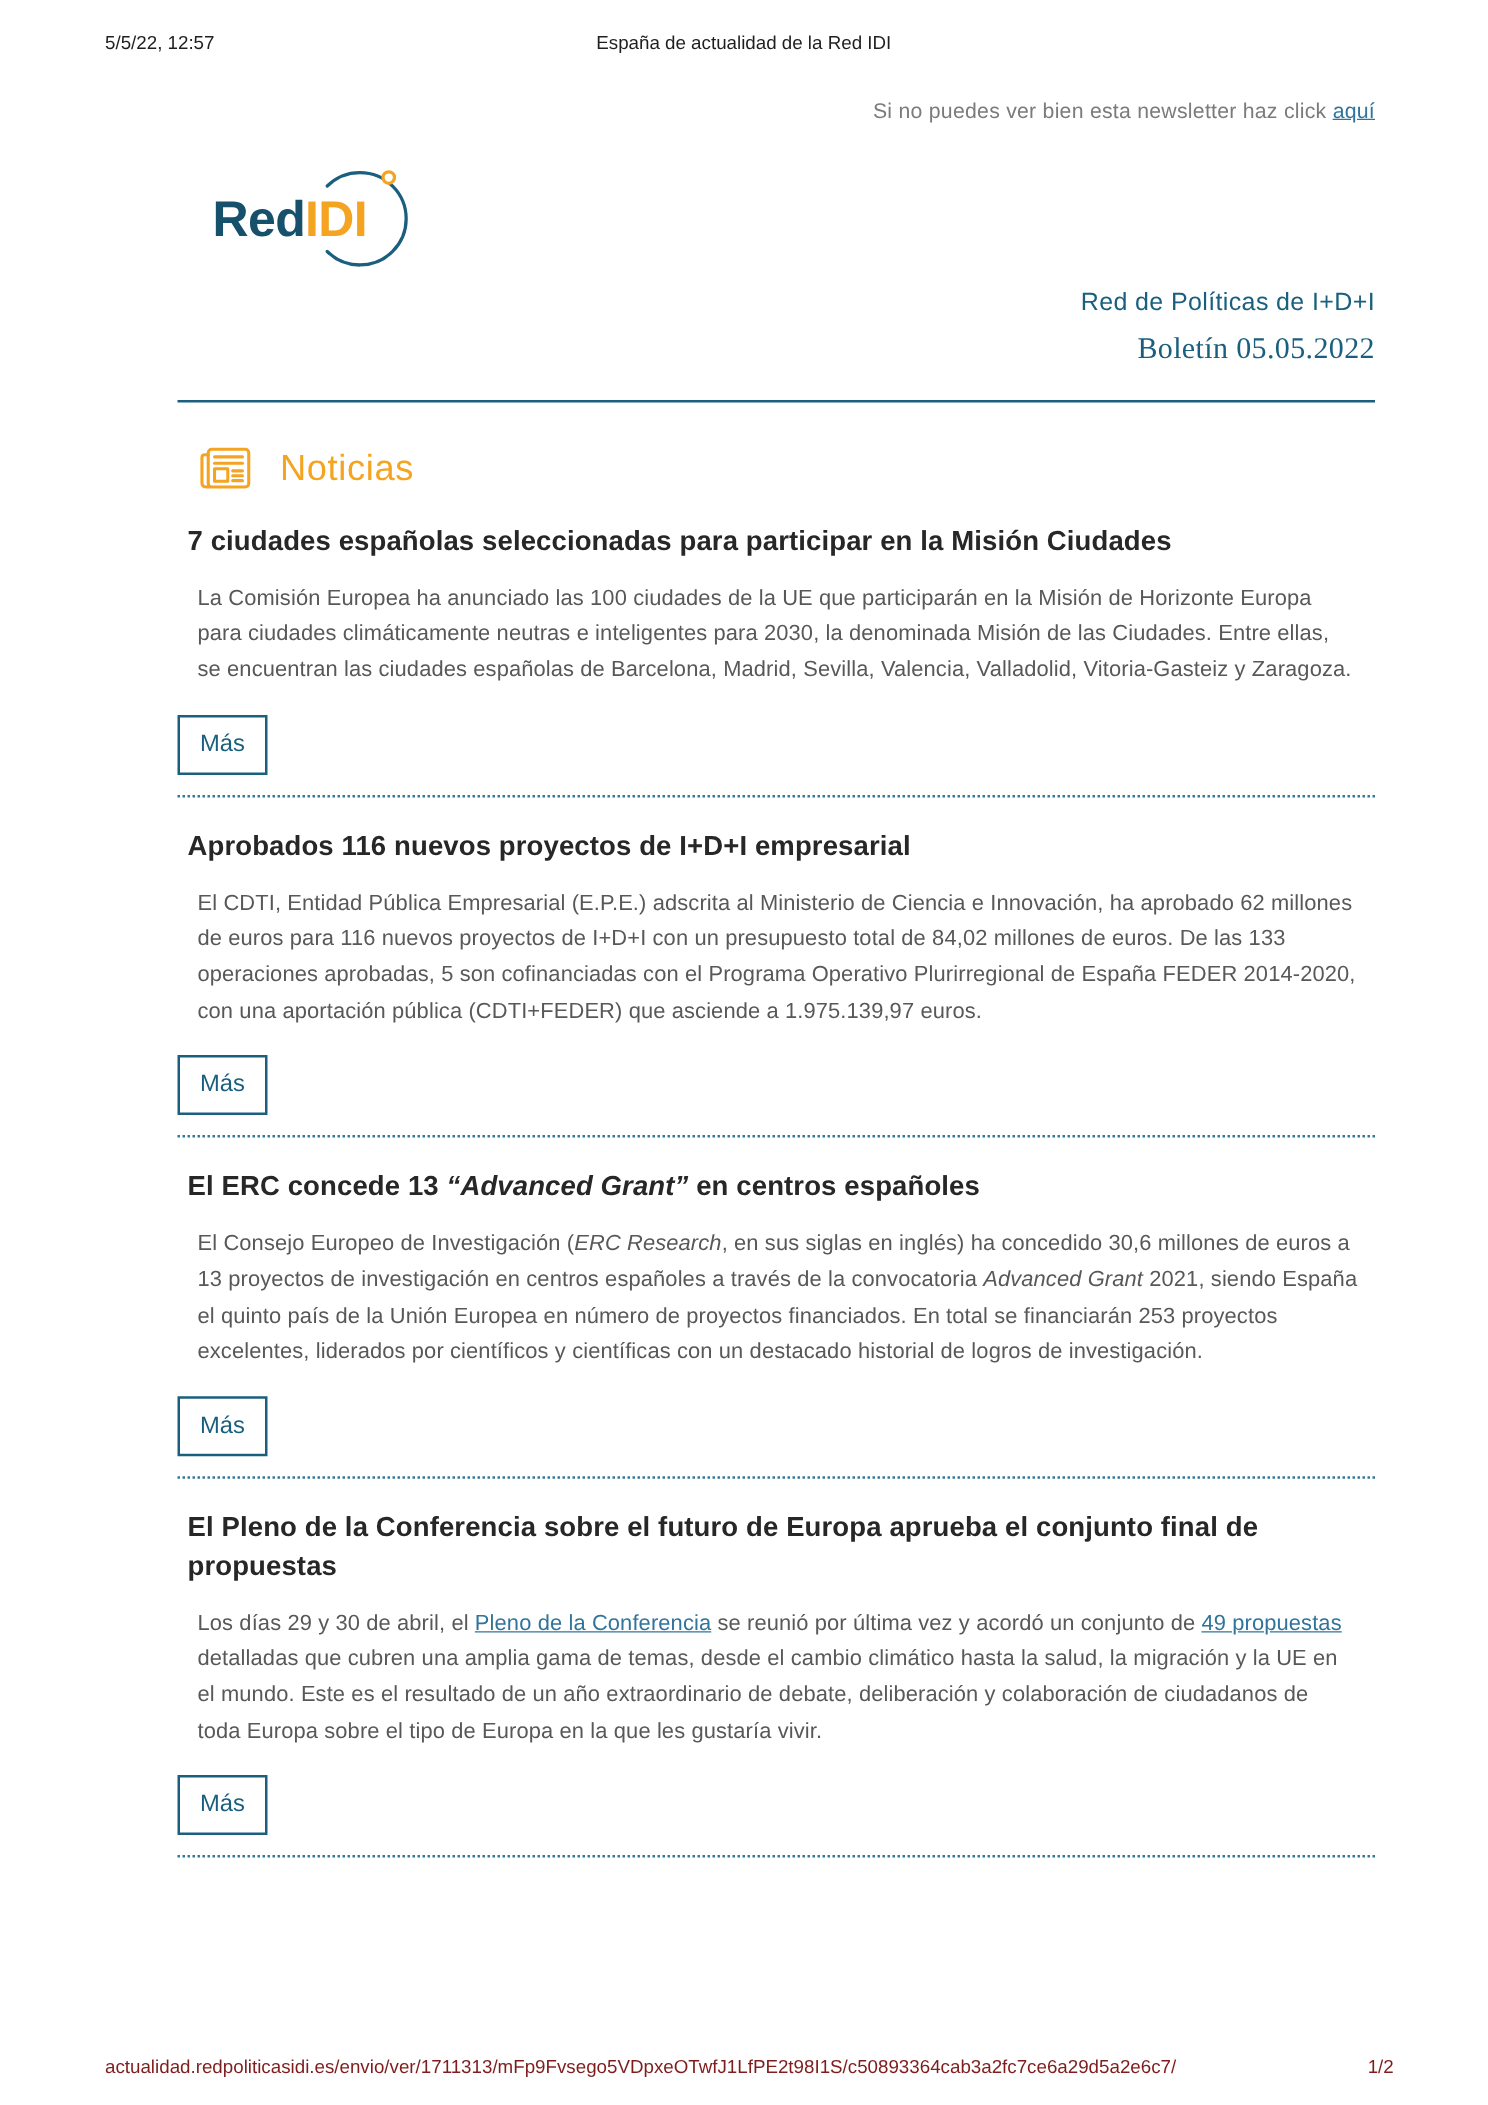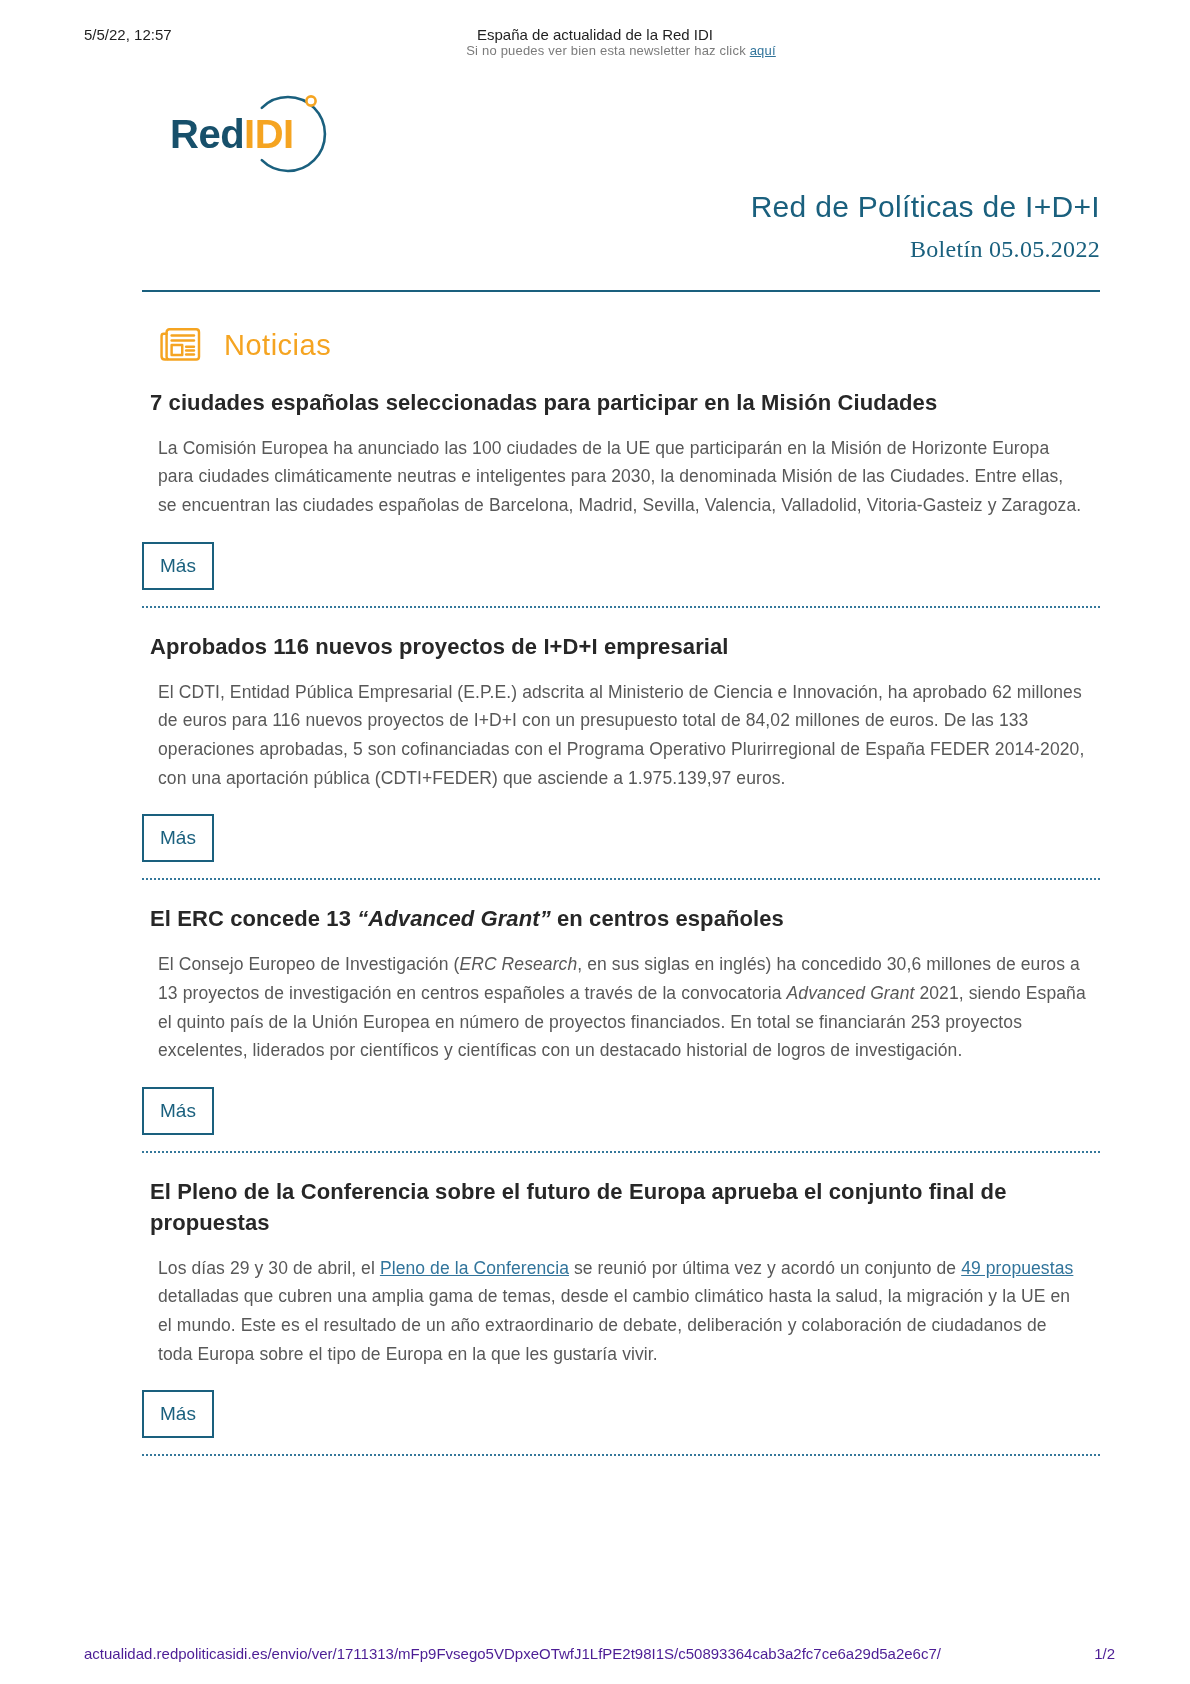--- a/index.html
+++ b/index.html
@@ -15,32 +15,32 @@
   .print-header{
     display:grid;grid-template-columns:1fr auto 1fr;
     padding:26px 47px 0 47px;
     font-size:15px;color:#1f1f1f;
   }
   .print-header .left{text-align:left;}
   .print-header .center{text-align:center;}
   .print-footer{
     position:absolute;left:47px;right:38px;bottom:22px;
     display:flex;justify-content:space-between;align-items:baseline;
-    font-size:15px;color:#4c1d95;
+    font-size:15px;color:#7f1d1d;
   }
   
   .newsletter{width:958px;margin:0 0 0 105px;}
   .preheader{
-    text-align:center;font-size:13px;color:#7b7b7b;
-    letter-spacing:.2px;
+    text-align:right;font-size:17px;color:#7b7b7b;
+    margin-top:36px;letter-spacing:.2px;
   }
   .preheader a{color:#31749b;text-decoration:underline;cursor:pointer;}
   .logo-wrap{margin:24px 0 0 8px;height:104px;}
   .brand-name{
-    text-align:right;color:#1A607E;font-size:30px;
+    text-align:right;color:#1A607E;font-size:20px;
     margin-top:4px;letter-spacing:.3px;
   }
   .brand-issue{
     text-align:right;color:#1A607E;font-size:24px;
     margin-top:12px;letter-spacing:.3px;font-family:Liberation Serif, serif;
   }
   .rule{border:none;border-top:2px solid #1A607E;margin:27px 0 0 0;}
   .section-head{display:flex;align-items:center;gap:20px;margin:34px 0 0 14px;}
   .section-title{color:#F5A421;font-size:29px;letter-spacing:.5px;}
   

